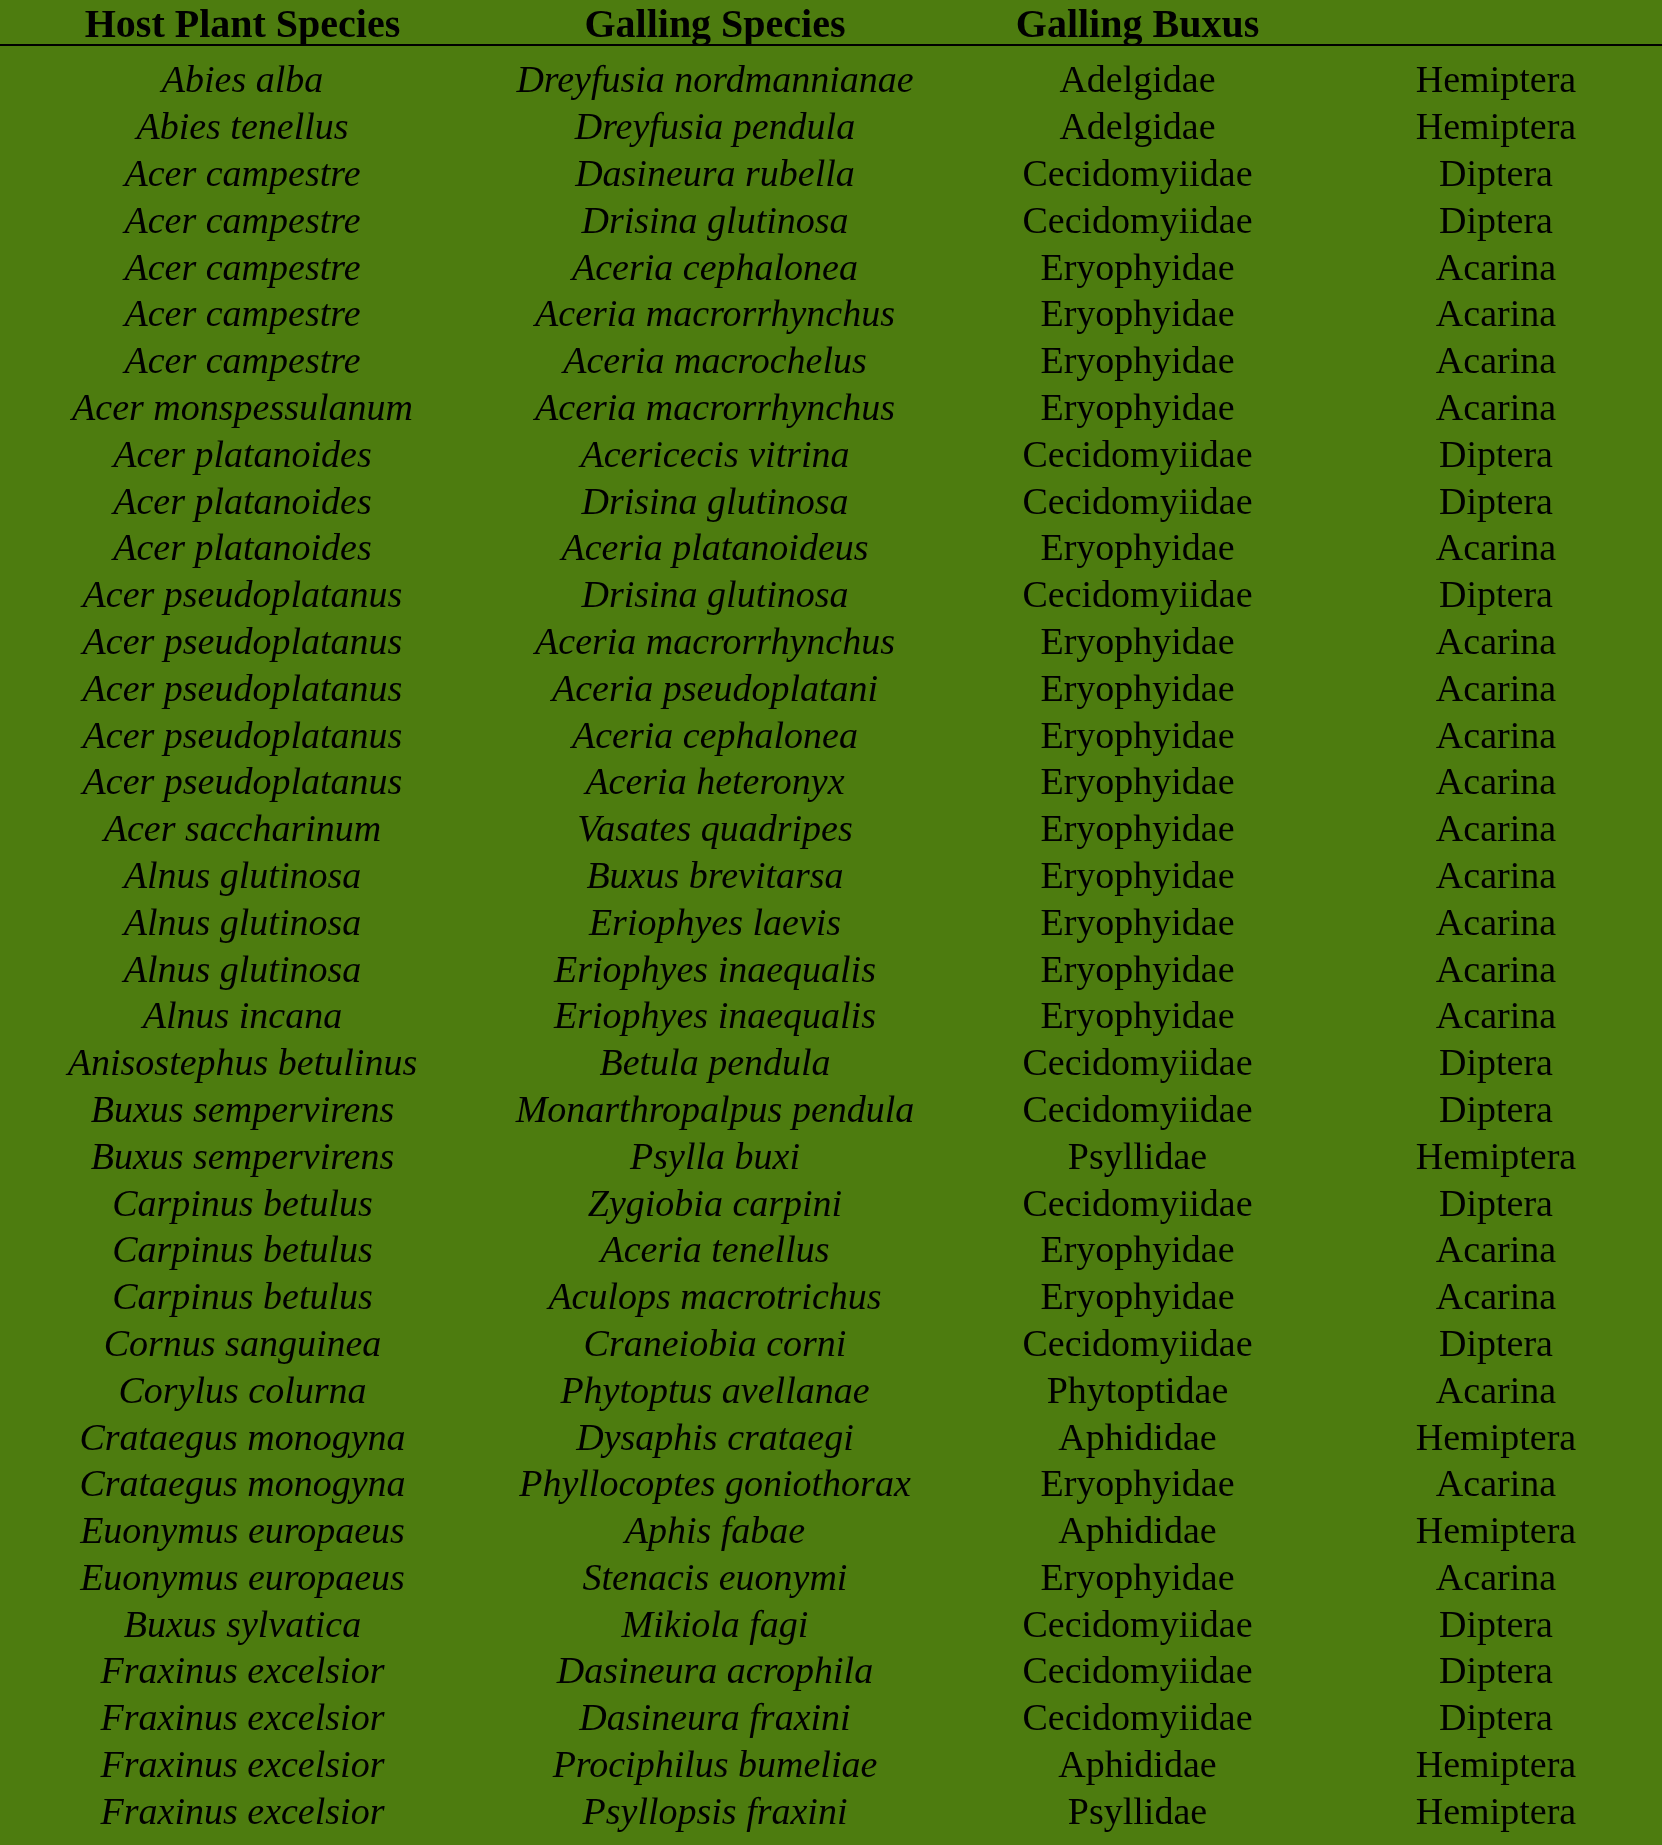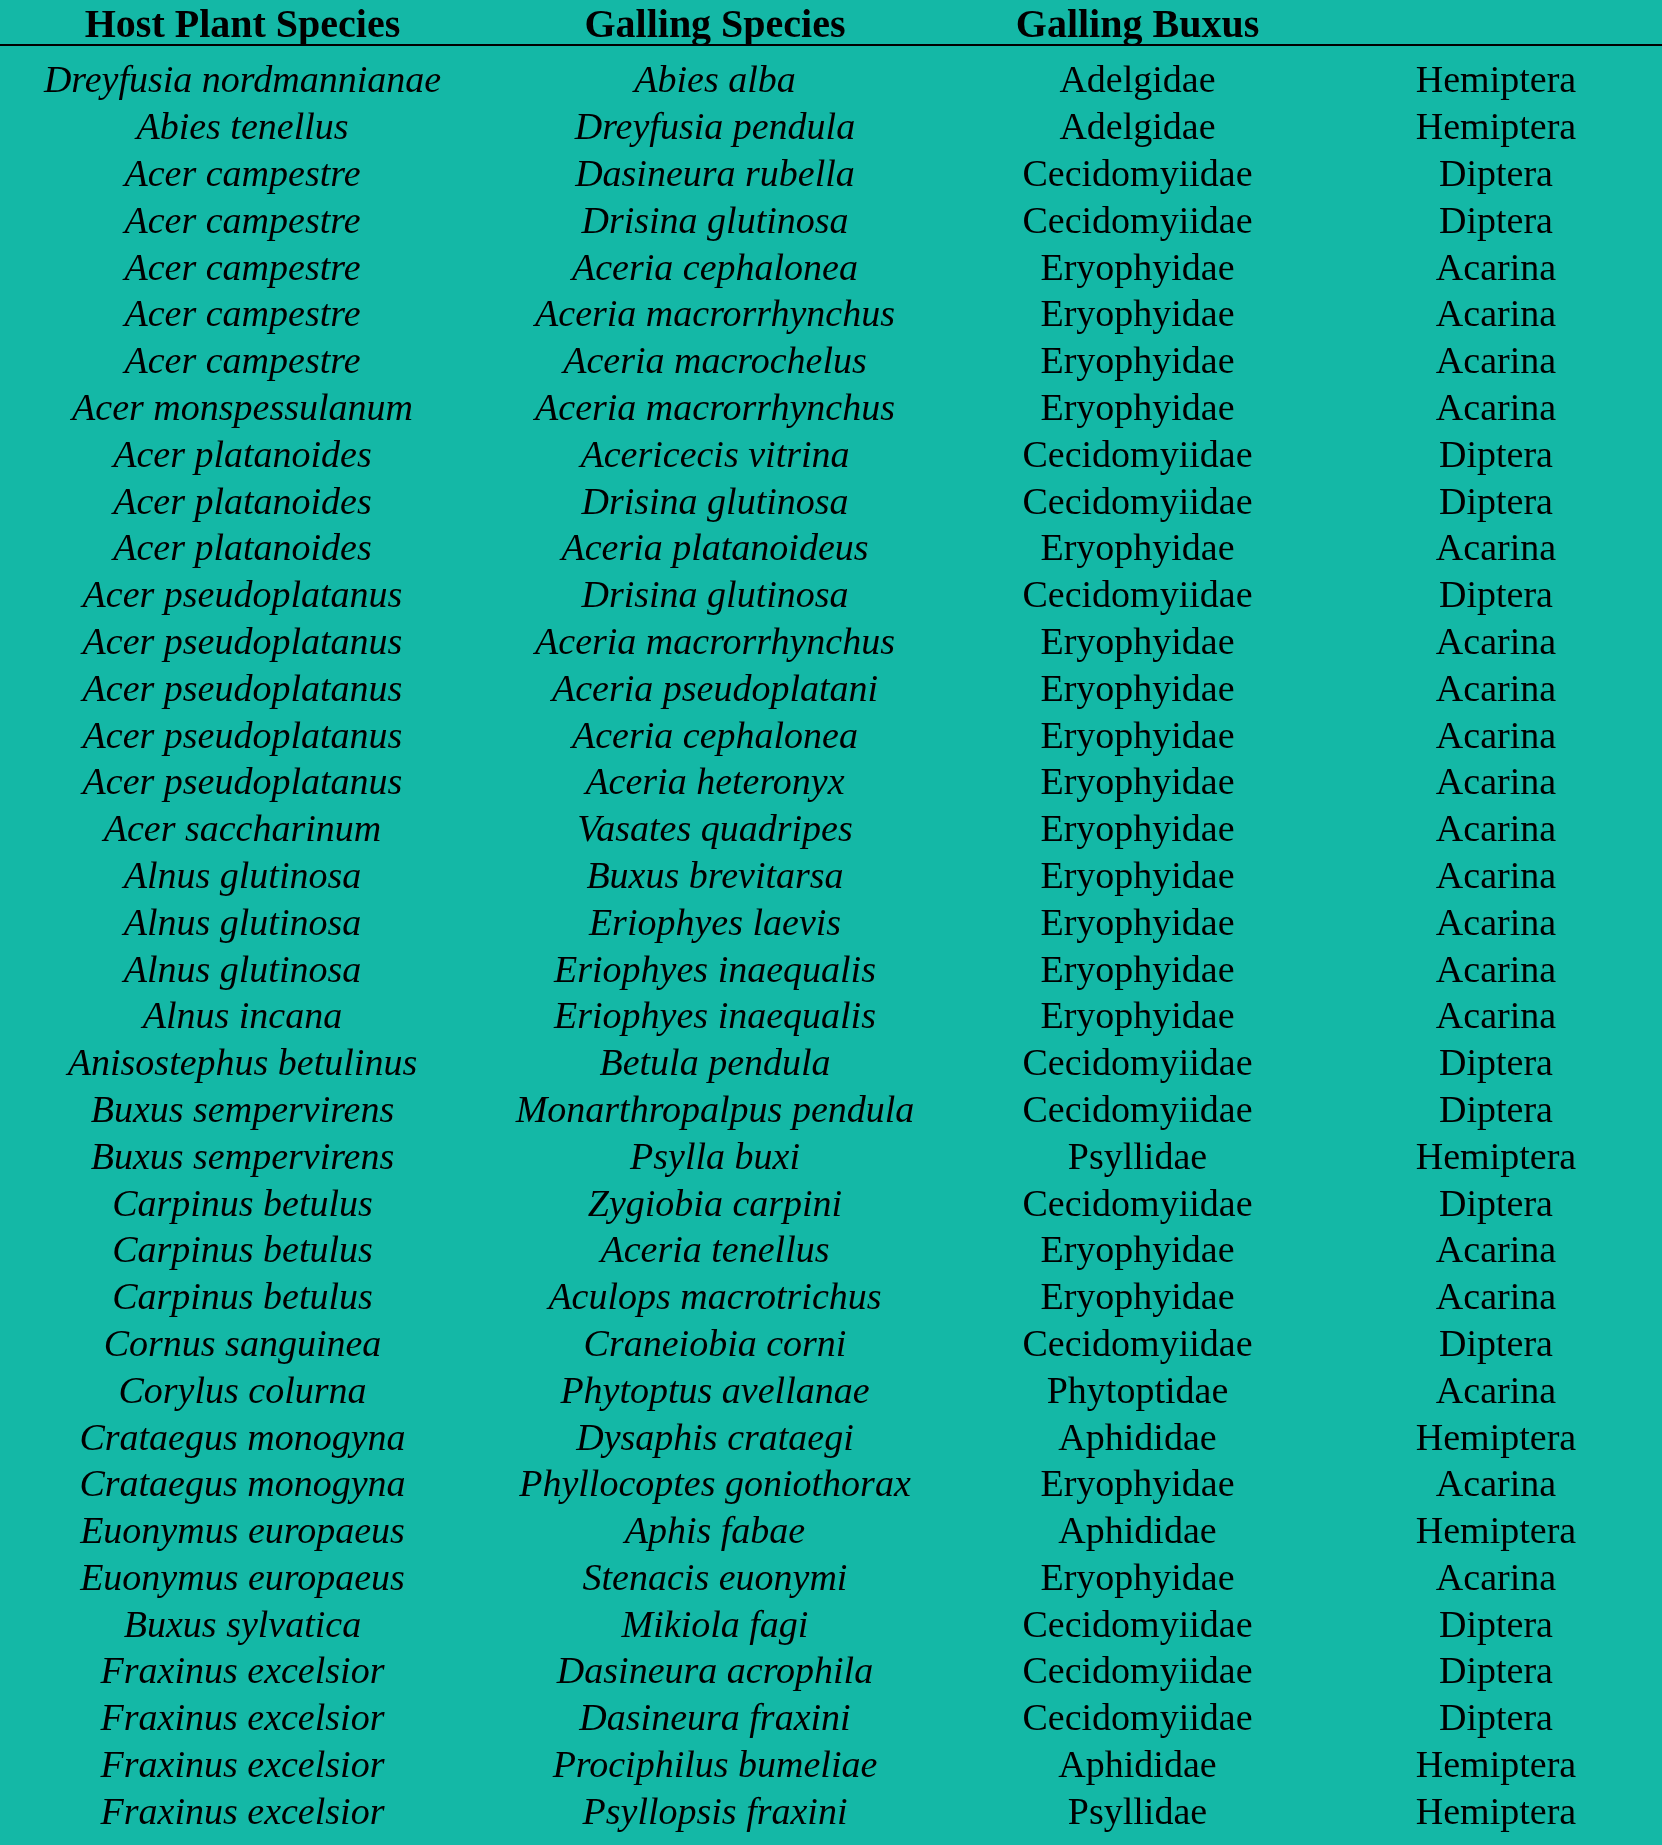--- a/index.html
+++ b/index.html
@@ -4,21 +4,21 @@
 <style>
   html, body {
     margin: 0;
     padding: 0;
     background: #ffffff;
   }
   .page {
     position: relative;
     width: 1662px;
     height: 1845px;
-    background: #14b8a6;
+    background: #4d7c0f;
     color: #000000;
     font-family: "Liberation Serif", serif;
     overflow: hidden;
   }
   .thead {
     display: grid;
     grid-template-columns: 485px 460px 385px 332px;
     height: 44px;
     border-bottom: 2px solid #000000;
   }
@@ -53,22 +53,22 @@
 <body>
 
 <div class="page">
   <div class="thead">
     <div class="th">Host Plant Species</div>
     <div class="th">Galling Species</div>
     <div class="th">Galling Buxus</div>
   </div>
   <div class="tbody">
       <div class="trow">
+        <div class="tcell col0">Abies alba</div>
         <div class="tcell col1">Dreyfusia nordmannianae</div>
-        <div class="tcell col0">Abies alba</div>
         <div class="tcell col2">Adelgidae</div>
         <div class="tcell col3">Hemiptera</div>
       </div>
       <div class="trow">
         <div class="tcell col0">Abies tenellus</div>
         <div class="tcell col1">Dreyfusia pendula</div>
         <div class="tcell col2">Adelgidae</div>
         <div class="tcell col3">Hemiptera</div>
       </div>
       <div class="trow">

